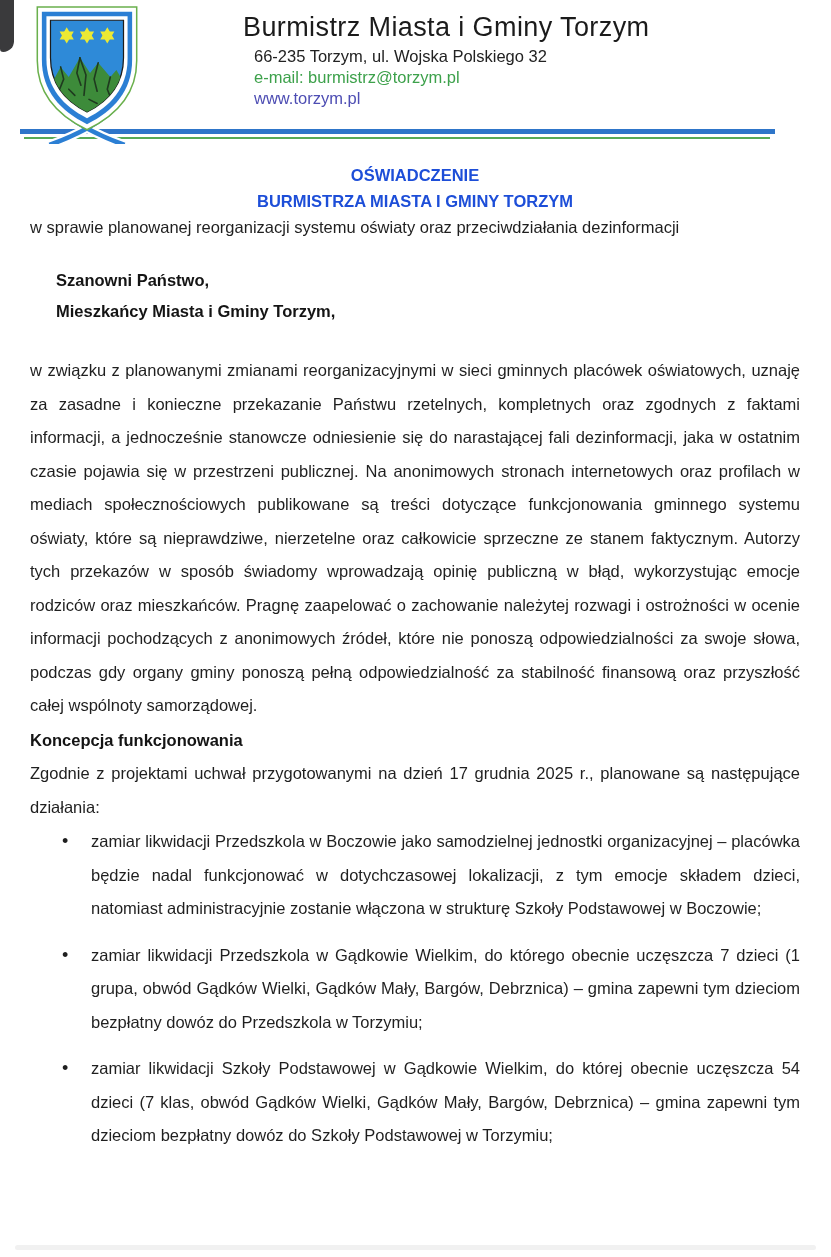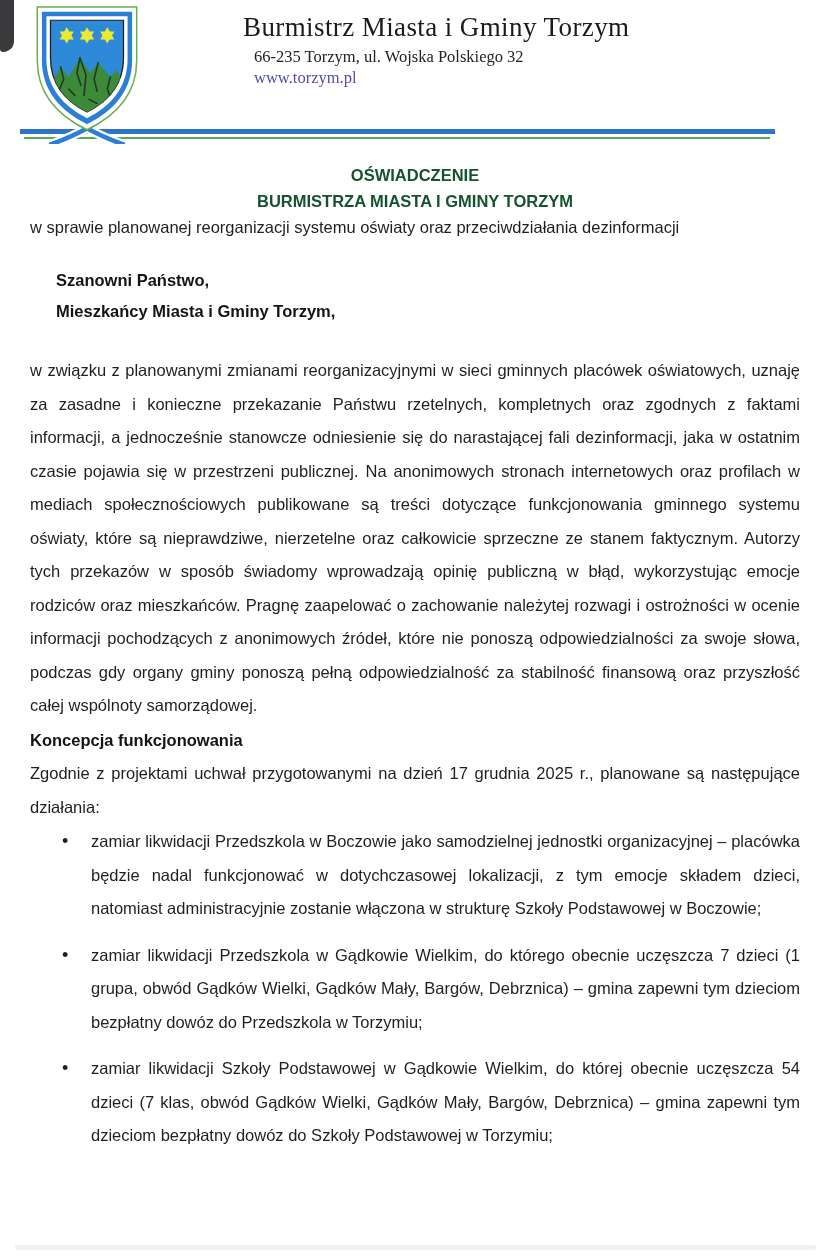--- a/index.html
+++ b/index.html
@@ -40,21 +40,21 @@
   .rule-green {
     position: absolute;
     left: 24px; top: 137px;
     width: 746px; height: 2px;
     background: #57aa57;
     z-index: 1;
   }
   .header-text {
     position: absolute;
     left: 243px; top: 11px;
-    font-family: Liberation Serif, serif;
+    font-family: Liberation Sans, sans-serif;
   }
   .org-title {
     margin: 0;
     font-size: 27px;
     font-weight: normal;
     color: #1b1b1b;
     letter-spacing: 0.4px;
     line-height: 32px;
   }
   .contact-block { padding-left: 11px; margin-top: 3px; }
@@ -73,21 +73,21 @@
     width: 770px;
     top: 162px;
     font-size: 16.5px;
     line-height: 33.5px;
   }
   .doc-title {
     text-align: center;
     font-weight: bold;
     font-size: 16.5px;
     line-height: 26px;
-    color: #14532d;
+    color: #1d4ed8;
   }
   .doc-subtitle {
     font-size: 16.5px;
     line-height: 26px;
     color: #1f1f1f;
   }
   .salutation {
     margin-left: 26px;
     margin-top: 7px;
     font-weight: bold;
@@ -183,20 +183,21 @@
 
     <use href="#star" transform="translate(40,33)"></use>
     <use href="#star" transform="translate(60,33)"></use>
     <use href="#star" transform="translate(80,33)"></use>
   </svg>
 
   <div class="header-text">
     <h1 class="org-title">Burmistrz Miasta i Gminy Torzym</h1>
     <div class="contact-block">
       <div class="contact-line">66-235 Torzym, ul. Wojska Polskiego 32</div>
+      <div class="contact-line email">e-mail: burmistrz@torzym.pl</div>
       <div class="contact-line website">www.torzym.pl</div>
     </div>
   </div>
 
   <div class="doc">
     <div class="doc-title">OŚWIADCZENIE</div>
     <div class="doc-title">BURMISTRZA MIASTA I GMINY TORZYM</div>
     <div class="doc-subtitle">w sprawie planowanej reorganizacji systemu oświaty oraz przeciwdziałania dezinformacji</div>
 
     <div class="salutation first">Szanowni Państwo,</div>

